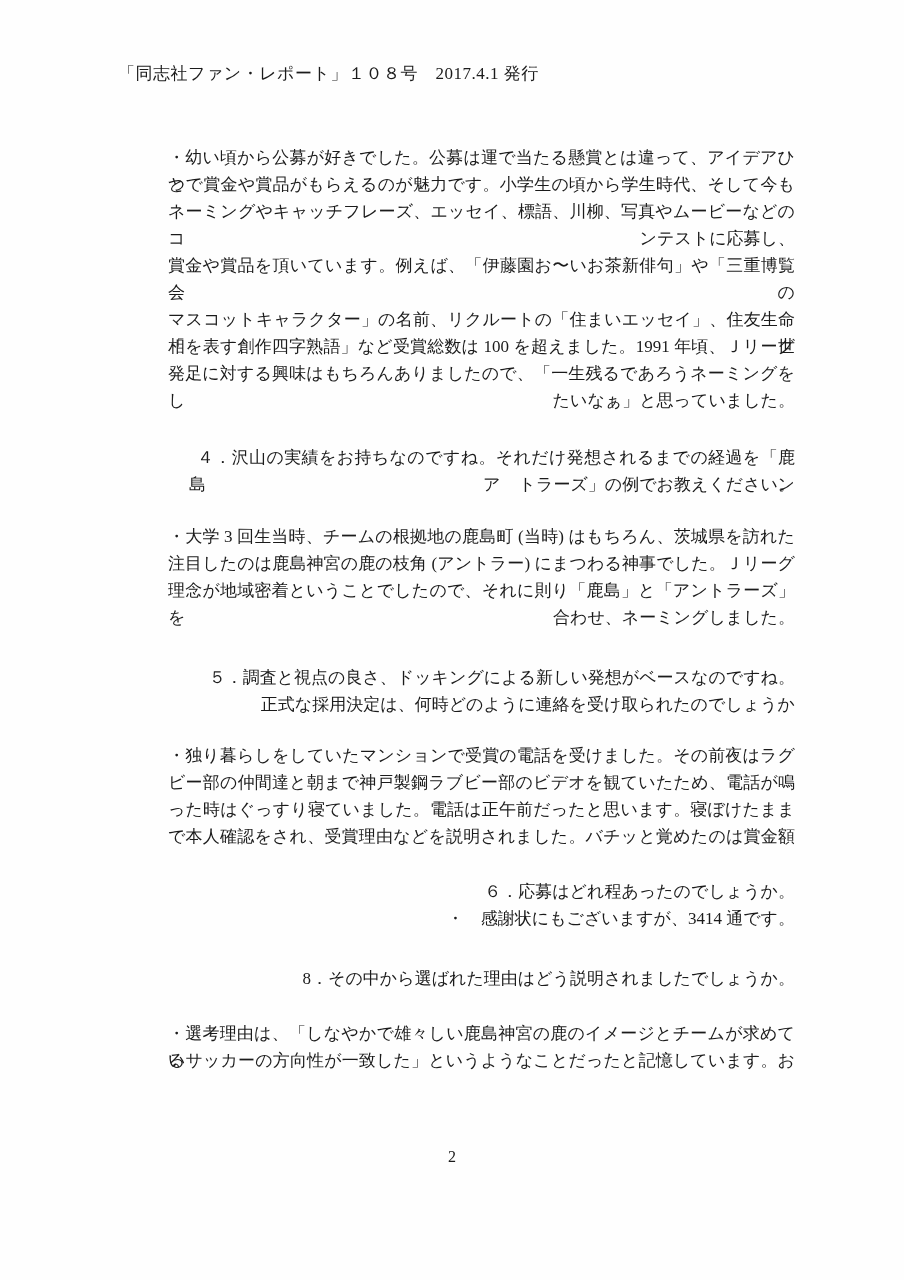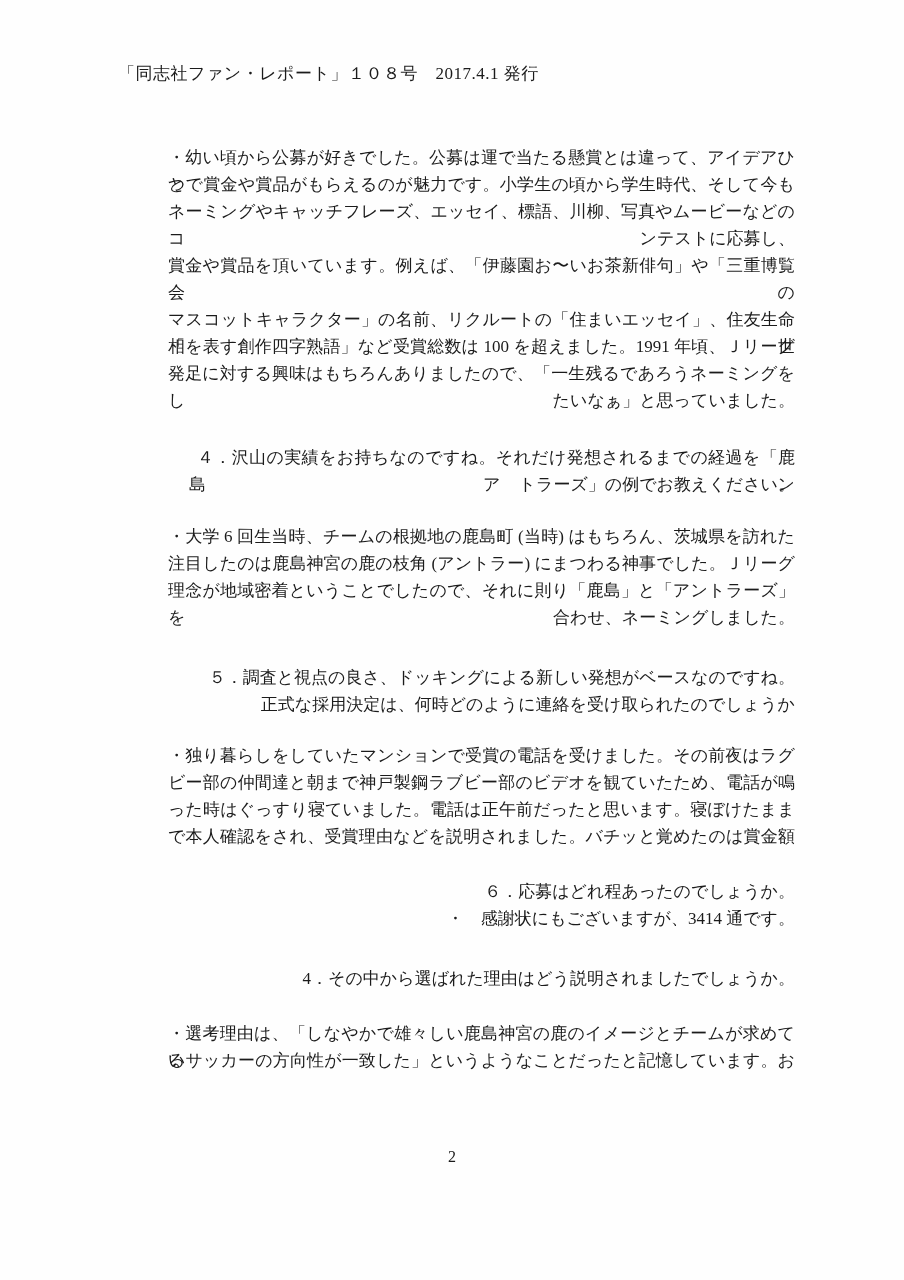--- a/index.html
+++ b/index.html
@@ -79,21 +79,21 @@
       <div class="ln j">発足に対する興味はもちろんありましたので、「一生残るであろうネーミングをし</div>
       <div class="ln">たいなぁ」と思っていました。</div>
     </div>
 
     <div class="blk m30 qindent">
       <div class="ln j">４．沢山の実績をお持ちなのですね。それだけ発想されるまでの経過を「鹿島アン</div>
       <div class="ln">トラーズ」の例でお教えください。</div>
     </div>
 
     <div class="blk m25">
-      <div class="ln j">・大学 6 回生当時、チームの根拠地の鹿島町 (当時) はもちろん、茨城県を訪れた</div>
+      <div class="ln j">・大学 3 回生当時、チームの根拠地の鹿島町 (当時) はもちろん、茨城県を訪れた</div>
       <div class="ln j">注目したのは鹿島神宮の鹿の枝角 (アントラー) にまつわる神事でした。Ｊリーグ</div>
       <div class="ln j">理念が地域密着ということでしたので、それに則り「鹿島」と「アントラーズ」を</div>
       <div class="ln">合わせ、ネーミングしました。</div>
     </div>
 
     <div class="blk m33 qindent">
       <div class="ln">５．調査と視点の良さ、ドッキングによる新しい発想がベースなのですね。</div>
       <div class="ln">正式な採用決定は、何時どのように連絡を受け取られたのでしょうか</div>
     </div>
 
@@ -103,21 +103,21 @@
       <div class="ln j">った時はぐっすり寝ていました。電話は正午前だったと思います。寝ぼけたまま</div>
       <div class="ln j">で本人確認をされ、受賞理由などを説明されました。バチッと覚めたのは賞金額</div>
     </div>
 
     <div class="blk m28 qindent">
       <div class="ln">６．応募はどれ程あったのでしょうか。</div>
       <div class="ln bindent">・　感謝状にもございますが、3414 通です。</div>
     </div>
 
     <div class="blk m33 qindent">
-      <div class="ln">4．その中から選ばれた理由はどう説明されましたでしょうか。</div>
+      <div class="ln">8．その中から選ばれた理由はどう説明されましたでしょうか。</div>
     </div>
 
     <div class="blk m28">
       <div class="ln j">・選考理由は、「しなやかで雄々しい鹿島神宮の鹿のイメージとチームが求めてい</div>
       <div class="ln j">るサッカーの方向性が一致した」というようなことだったと記憶しています。お</div>
     </div>
 
   </div>
 
   <div class="footer">2</div>

